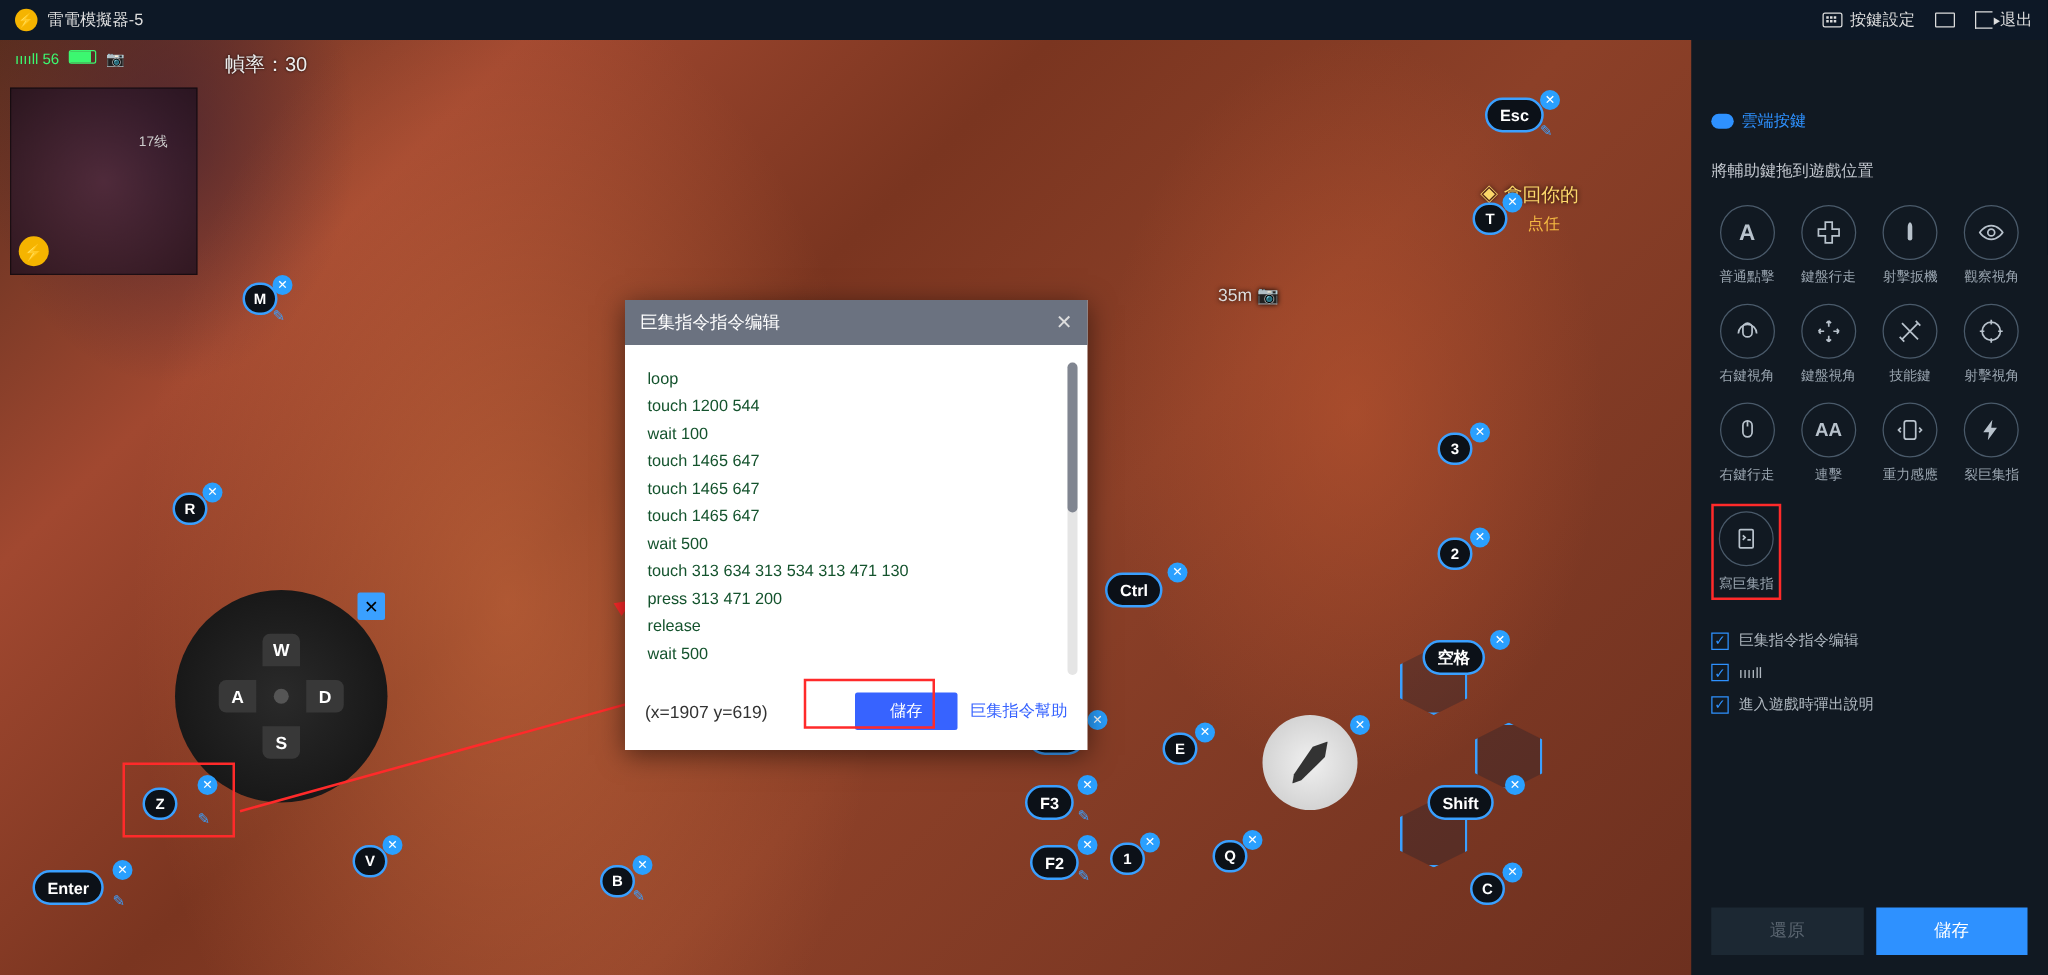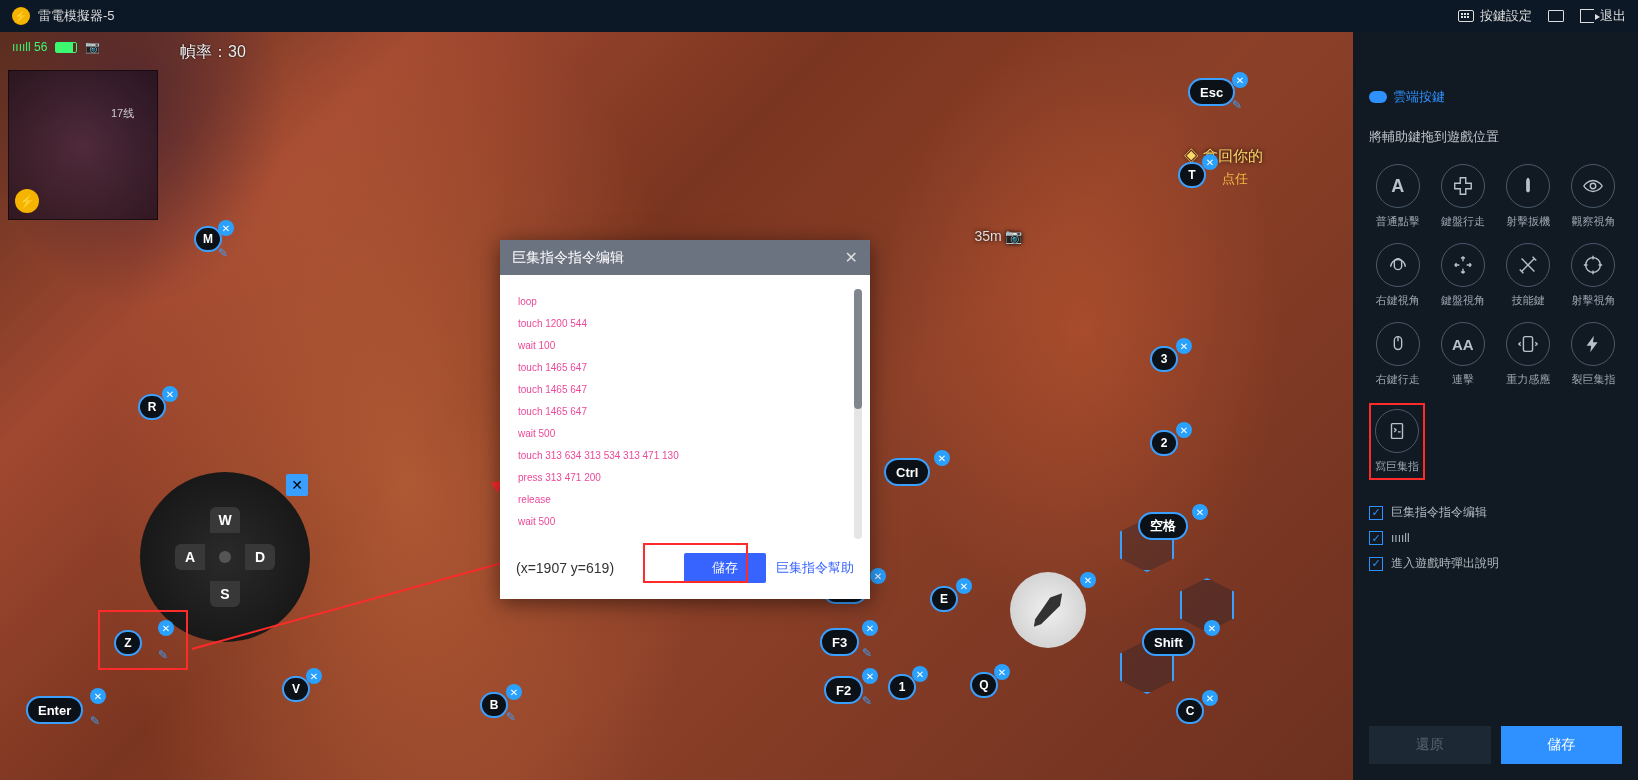--- a/index.html
+++ b/index.html
@@ -83,21 +83,21 @@
   inset: 0;
   background:
     radial-gradient(ellipse 300px 500px at 30% 60%, rgba(255,140,80,0.4), transparent),
     radial-gradient(ellipse 200px 300px at 80% 40%, rgba(200,90,50,0.5), transparent),
     radial-gradient(ellipse 150px 200px at 10% 10%, rgba(60,30,50,0.6), transparent);
 }
 
 .hud-top {
   position: absolute;
   top: 8px; left: 12px;
-  display: flex; align-items: center; gap: 8px;
+  display: flex; align-items: flex-start; gap: 8px;
   font-size: 12px;
 }
 .signal { color: #3cf770; }
 .battery {
   width: 22px; height: 11px;
   border: 1px solid #3cf770; border-radius: 2px;
   background: linear-gradient(to right, #3cf770 85%, transparent 85%);
 }
 .camera-ico { color: #ccc; }
 .fps-text { position: absolute; top: 10px; left: 180px; font-size: 16px; color: #eee; text-shadow: 0 0 2px #000; }
@@ -211,21 +211,21 @@
   font-size: 14px;
   display: flex;
   justify-content: space-between;
   align-items: center;
 }
 .dialog-head .x-btn { cursor: pointer; font-size: 16px; color: #ddd; }
 .dialog-body {
   padding: 16px 18px 12px;
   position: relative;
 }
-.dialog-body .text-lines { font-size: 10px; line-height: 22px; color: #ec4899; }
+.dialog-body .text-lines { font-size: 13px; line-height: 22px; color: #14532d; }
 .dialog-body .scrollbar { position: absolute; right: 8px; top: 14px; width: 8px; height: 250px; background: #e5e5e5; border-radius: 4px; }
 .dialog-body .scrollbar::after { content:""; position:absolute; left:0; top:0; width:8px; height:120px; background: #808590; border-radius:4px; }
 .dialog-foot {
   display: flex;
   align-items: center;
   padding: 8px 16px 16px;
   gap: 10px;
 }
 .coords-text { font-size: 14px; color: #333; flex: 1; }
 .save-btn {

